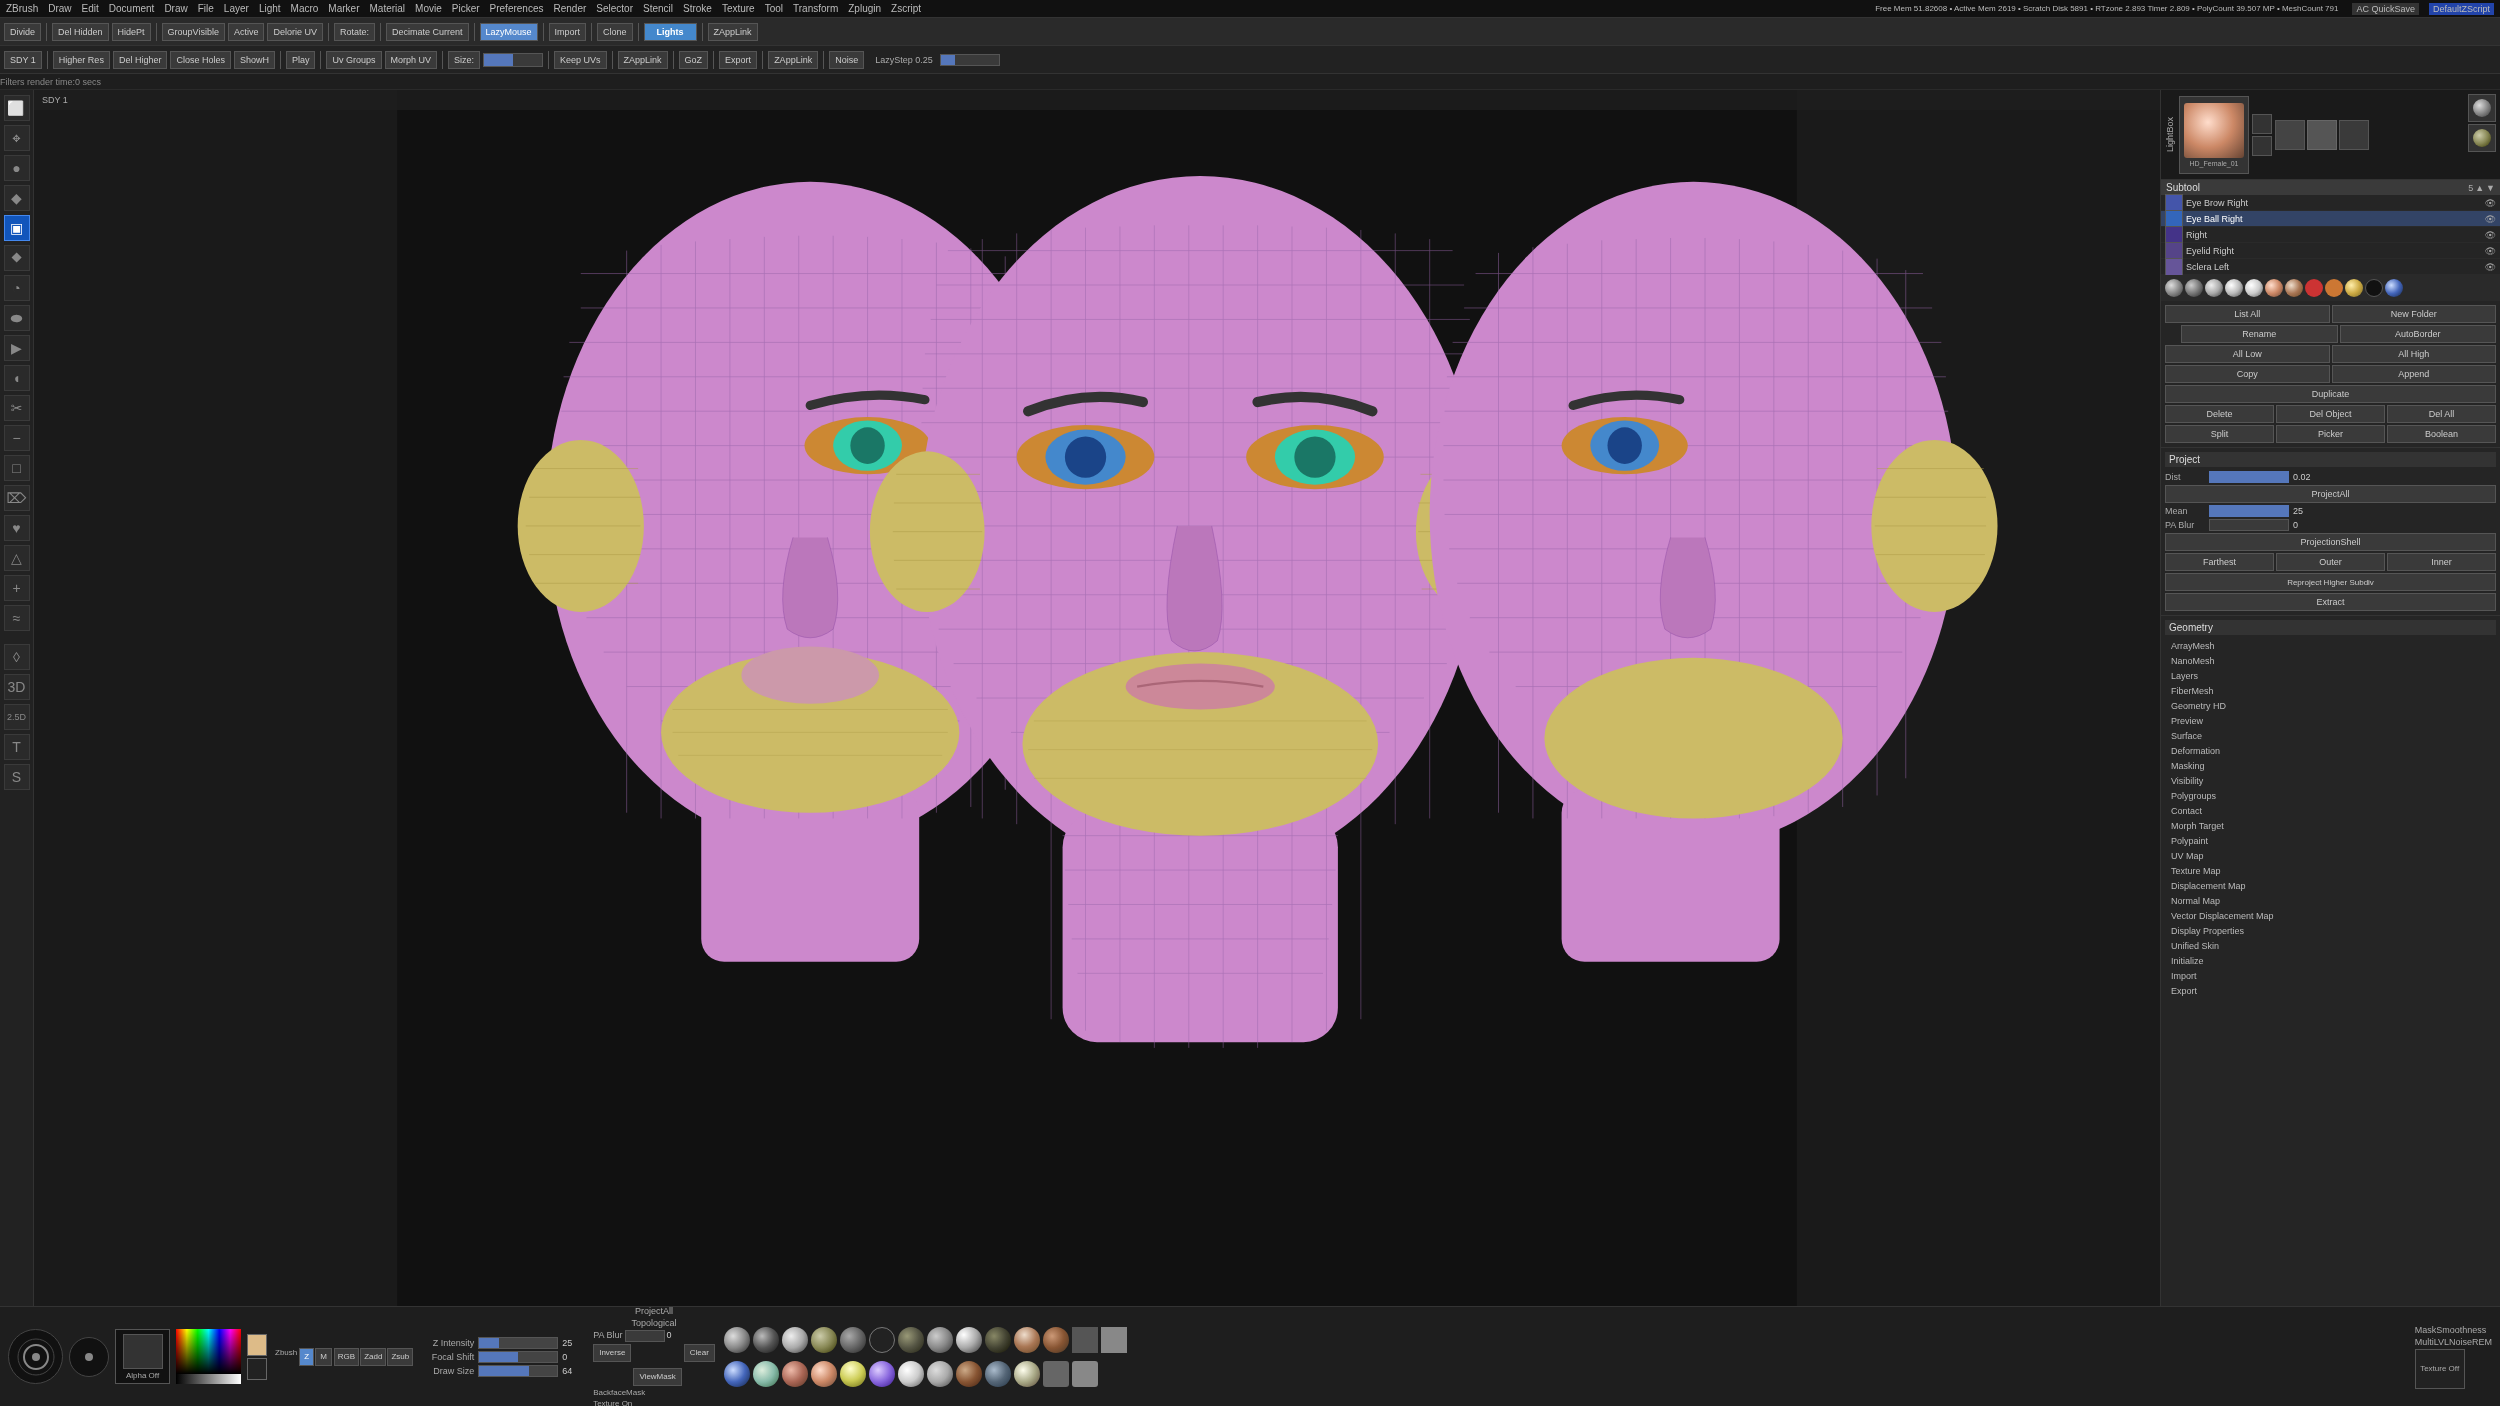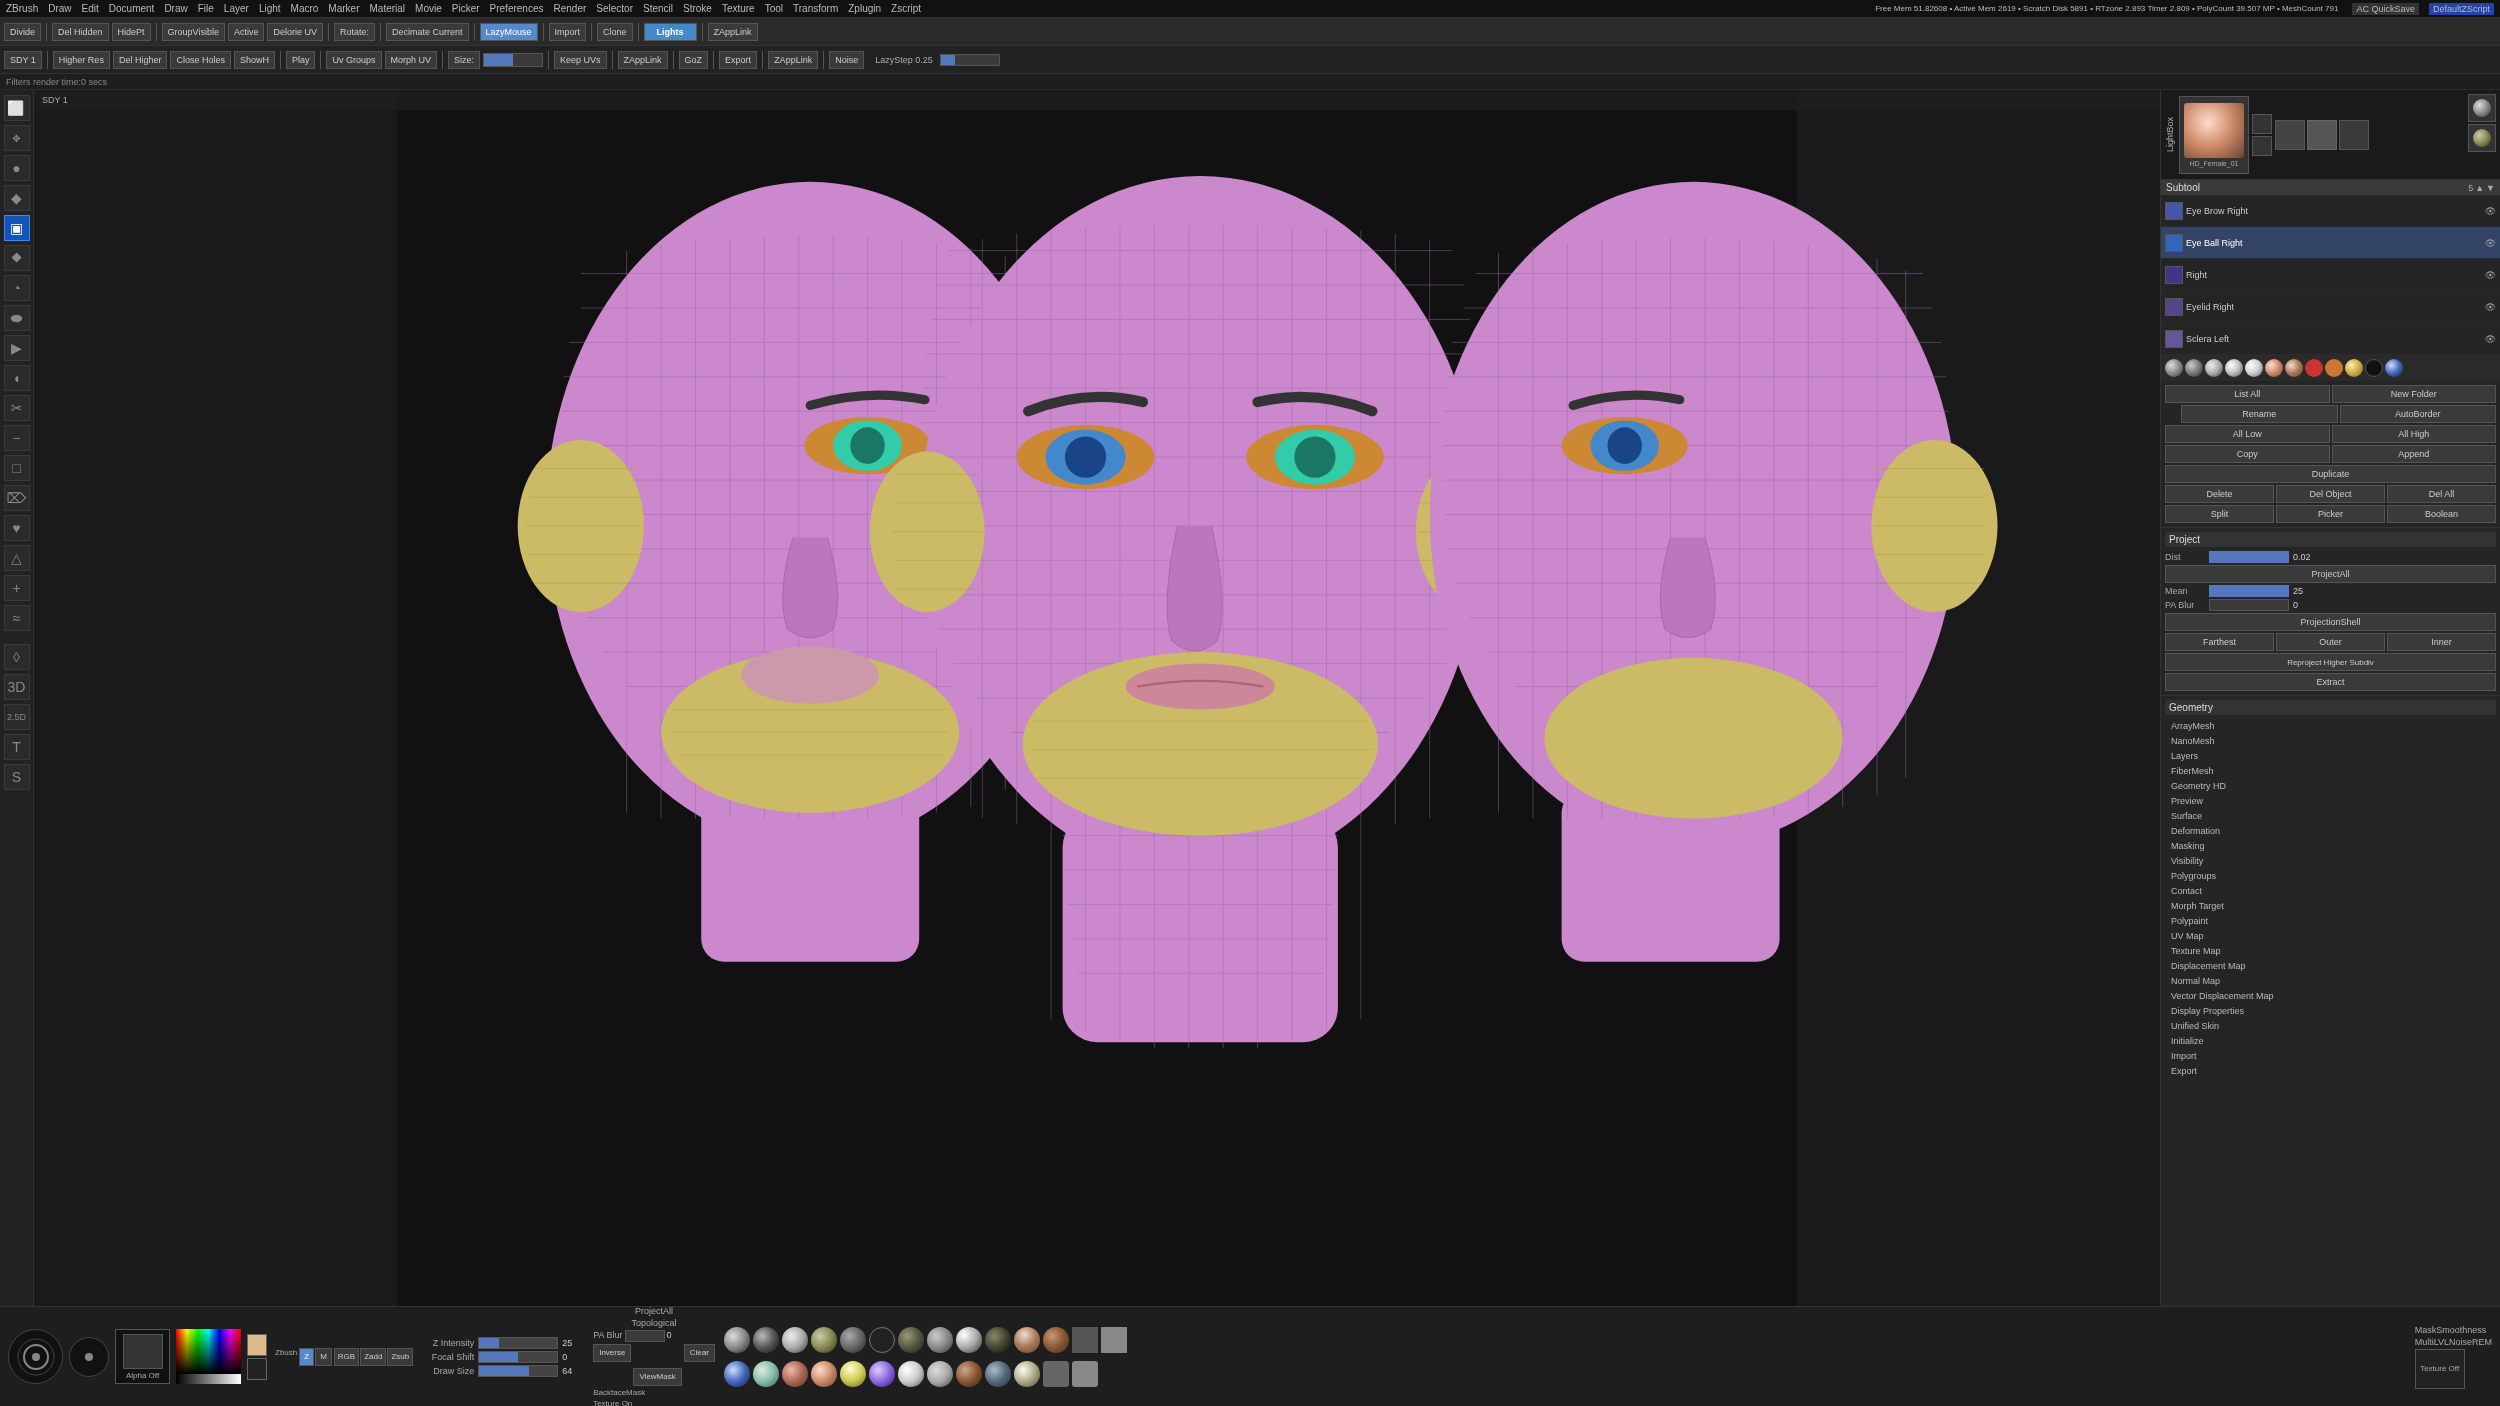--- a/index.html
+++ b/index.html
@@ -74,21 +74,21 @@
       border-bottom: 1px solid #333;
     }
 
     
     #filter-bar {
       width: 100%;
       height: 16px;
       background: #1e1e1e;
       display: flex;
       align-items: center;
-      padding: 0 6px;
+      padding: 0 0;
       border-bottom: 1px solid #2a2a2a;
     }
     #filter-bar span { font-size: 9px; color: #888; }
 
     
     #main-layout {
       display: flex;
       width: 100%;
       height: calc(1406px - 110px - 100px);
     }
@@ -108,21 +108,21 @@
     
     #viewport {
       flex: 1;
       background: #1a1a1a;
       position: relative;
       overflow: hidden;
     }
     .subtool-item {
       display: flex;
       align-items: center;
-      height: 32px;
+      height: 16px;
       padding: 0 4px;
       gap: 3px;
       cursor: pointer;
       border-bottom: 1px solid #2a2a2a;
     }
     .subtool-item.active { background: #334466; }
     .subtool-thumb {
       width: 18px;
       height: 18px;
       background: #444;

